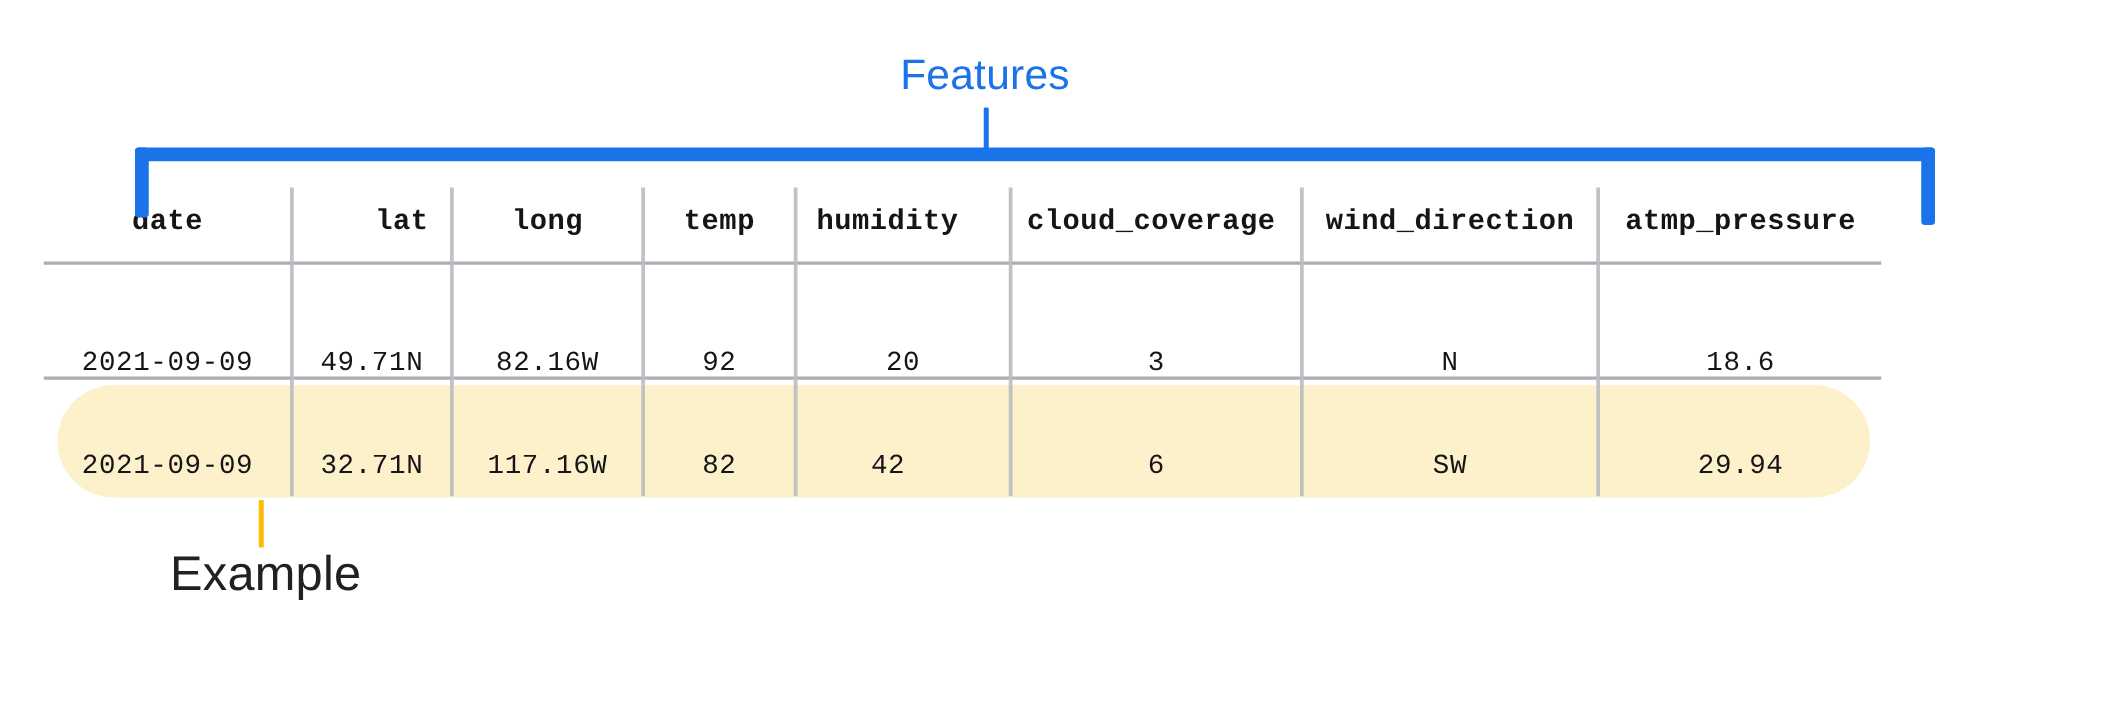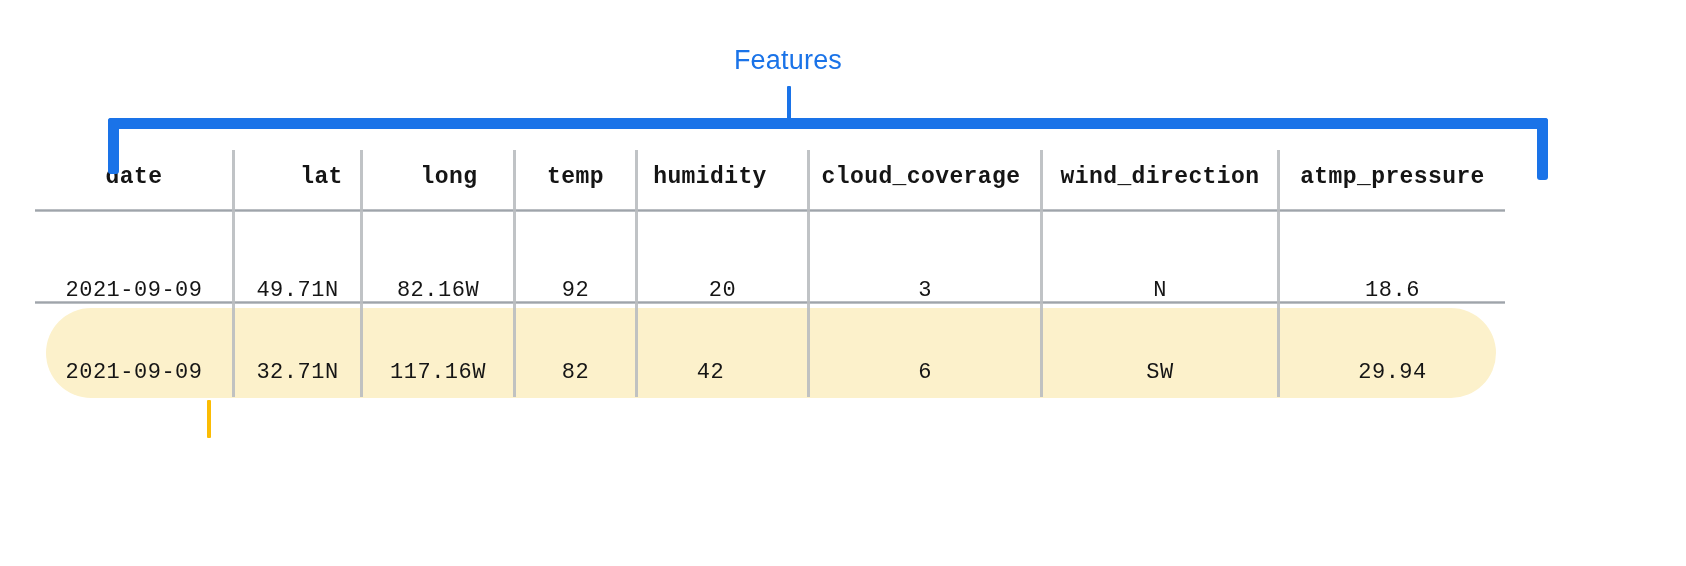--- a/index.html
+++ b/index.html
@@ -20,21 +20,21 @@
   }
 
   
   #features-label {
     position: absolute;
     left: 0;
     top: 36px;
     width: 1686px;
     text-align: center;
     font-family: "Liberation Sans", sans-serif;
-    font-size: 27px;
+    font-size: 34px;
     line-height: 48px;
     letter-spacing: 0.2px;
     color: #1a73e8;
     white-space: nowrap;
   }
   
   #features-label > span {
     position: relative;
     left: -55px;
   }
@@ -189,21 +189,21 @@
         <div class="vrule" style="left: 360px;"></div>
         <div class="vrule" style="left: 513px;"></div>
         <div class="vrule" style="left: 635px;"></div>
         <div class="vrule" style="left: 807px;"></div>
         <div class="vrule" style="left: 1040px;"></div>
         <div class="vrule" style="left: 1277px;"></div>
       </div>
     <div id="header-cells">
         <div class="cell header-cell" style="left: 36px; width: 196px;">date</div>
         <div class="cell header-cell" style="left: 235px; width: 125px; margin-left: 24px;">lat</div>
-        <div class="cell header-cell" style="left: 374px; width: 150px;">long</div>
+        <div class="cell header-cell" style="left: 363px; width: 150px;">long</div>
         <div class="cell header-cell" style="left: 516px; width: 119px;">temp</div>
         <div class="cell header-cell" style="left: 638px; width: 144px;">humidity</div>
         <div class="cell header-cell" style="left: 810px; width: 222px;">cloud_coverage</div>
         <div class="cell header-cell" style="left: 1043px; width: 234px; text-align: center;">wind_direction</div>
         <div class="cell header-cell" style="left: 1280px; width: 225px;">atmp_pressure</div>
       </div>
     <div id="body-cells">
         <div>
           <div class="cell row-cell row1-cell" style="left: 36px; width: 196px;">2021-09-09</div>
           <div class="cell row-cell row1-cell" style="left: 235px; width: 125px;">49.71N</div>
@@ -229,14 +229,15 @@
 
   <div id="features-bracket">
     <div class="bar"></div>
     <div class="tick-left"></div>
     <div class="tick-right"></div>
   </div>
   <div id="features-stem"></div>
   <div id="features-label"><span>Features</span></div>
 
   <div id="example-stem"></div>
+  <div id="example-label">Example</div>
 
 </div>
 
 </body></html>

